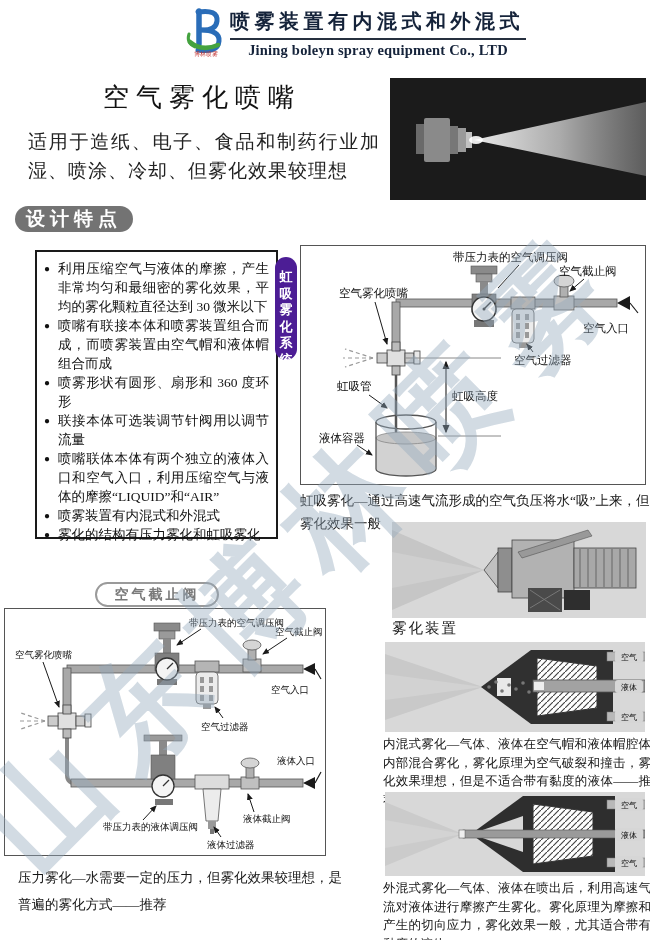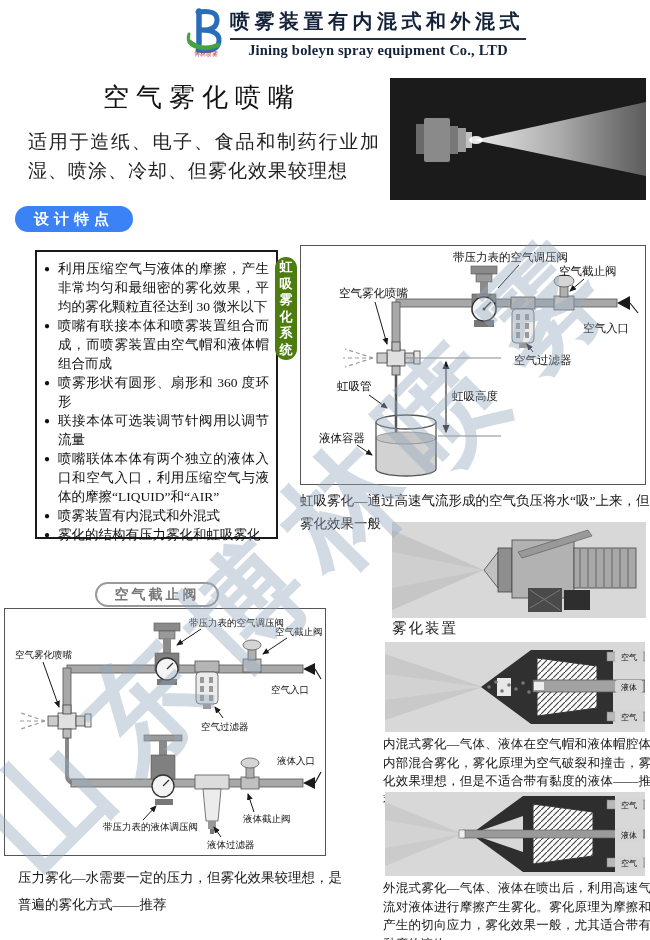--- a/index.html
+++ b/index.html
@@ -10,23 +10,23 @@
   #header-text{left:230px;top:8px;width:296px;}
   #company-cn{font-size:20px;font-weight:bold;letter-spacing:4.5px;color:#15233a;white-space:nowrap;}
   #header-rule{border:none;border-top:2px solid #26303f;margin:3px 0 2px 0;}
   #company-en{font-size:14.5px;font-weight:bold;color:#15233a;white-space:nowrap;letter-spacing:.2px;text-align:center;}
   
   #doc-title{left:103px;top:80px;font-size:26px;letter-spacing:7px;color:#111;white-space:nowrap;}
   #doc-subtitle{left:28px;top:127px;width:352px;font-size:19px;line-height:29px;letter-spacing:1px;color:#222;text-align:justify;}
   
   .pill{font-family:"Liberation Sans",sans-serif;font-weight:bold;text-align:center;box-sizing:border-box;}
   #feature-pill{left:15px;top:206px;width:118px;height:26px;line-height:26px;border-radius:13px;
-                background:#3b82f6;color:#fff;font-size:15px;letter-spacing:5px;}
-  #siphon-pill{left:275px;top:257px;width:22px;height:103px;border-radius:11px;background:#4d7c0f;color:#fff;
-               font-size:13px;line-height:16.5px;padding-top:2px;word-break:break-all;}
+                background:#737373;color:#fff;font-size:19px;letter-spacing:5px;}
+  #siphon-pill{left:275px;top:257px;width:22px;height:103px;border-radius:11px;background:#4c1d95;color:#fff;
+               font-size:13px;line-height:16.5px;padding-top:12px;word-break:break-all;}
   #pressure-pill{left:95px;top:582px;width:124px;height:25px;line-height:21px;border-radius:14px;
                  border:2px solid #9a9a9a;color:#7a7a7a;background:rgba(255,255,255,.65);font-size:14px;letter-spacing:3px;z-index:5;}
   
   #feature-box{left:35px;top:250px;width:243px;height:289px;border:2px solid #1a1a1a;box-sizing:border-box;padding:7px 7px 0 7px;}
   #feature-box ul{margin:0;padding:0;list-style:none;}
   #feature-box li{position:relative;padding-left:14px;font-size:13.5px;line-height:19px;text-align:justify;color:#111;}
   #feature-box li::before{content:"●";position:absolute;left:0;top:0;font-size:10px;}
   
   #siphon-box{left:300px;top:245px;width:346px;height:240px;border:1px solid #555;box-sizing:border-box;background:#fff;}
   #pressure-box{left:4px;top:608px;width:322px;height:248px;border:1px solid #555;box-sizing:border-box;background:#fff;}

